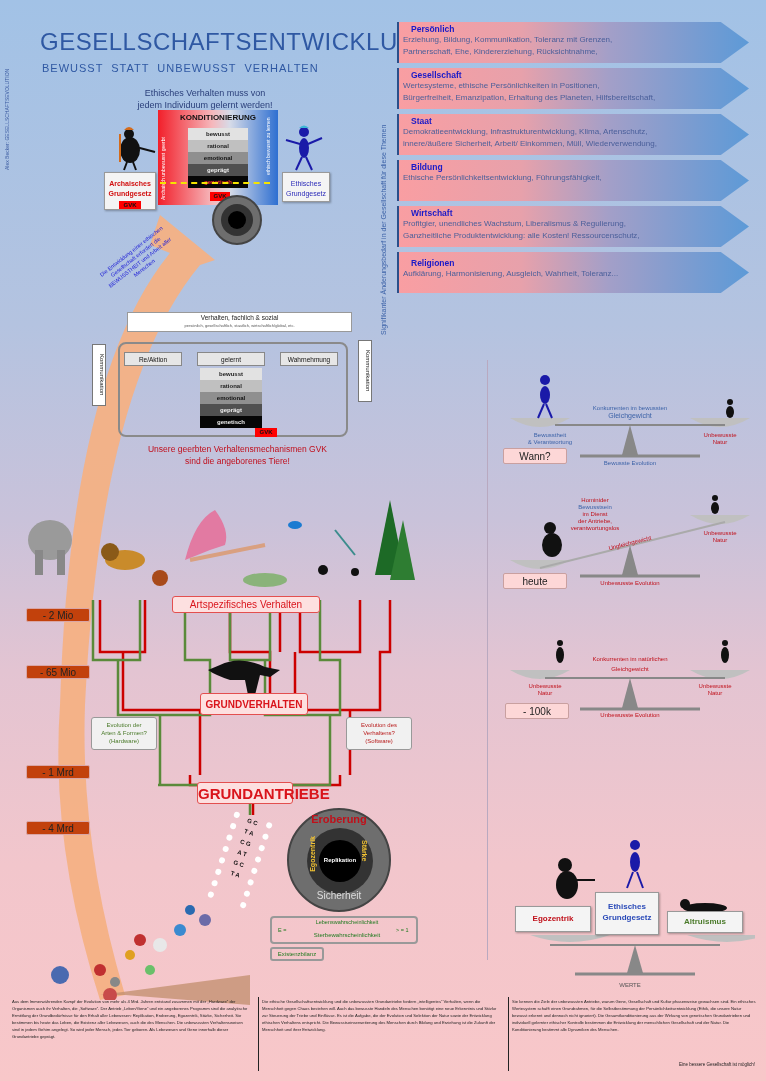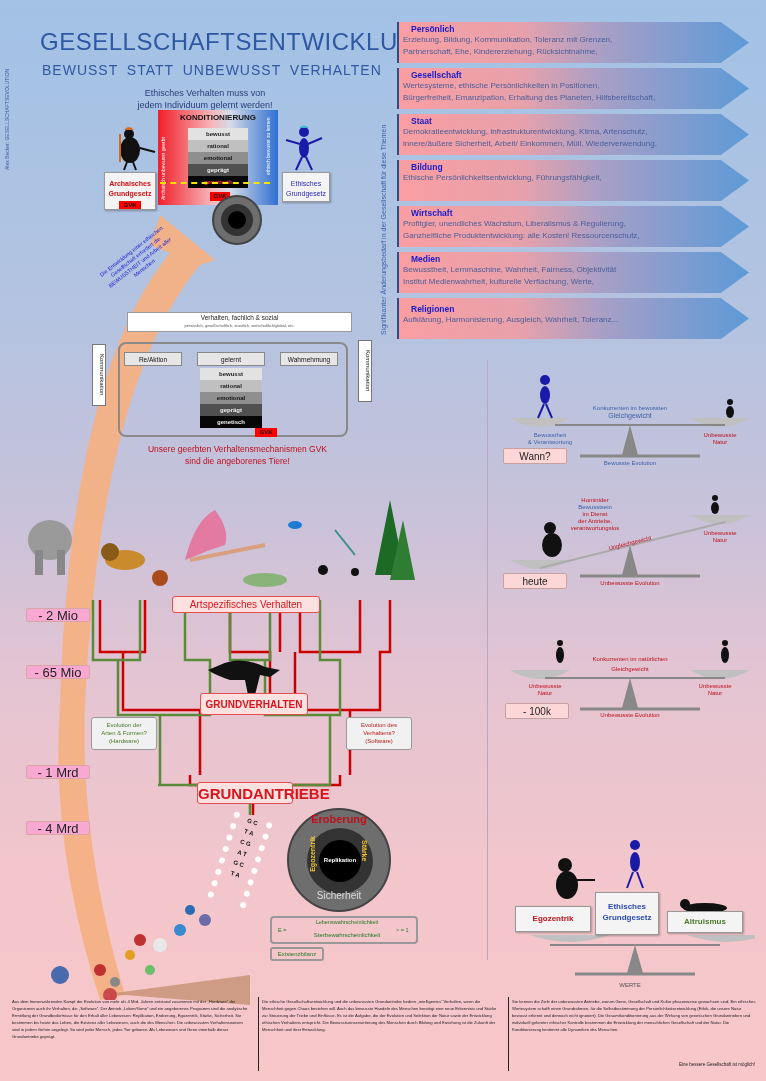--- a/index.html
+++ b/index.html
@@ -4,21 +4,21 @@
 <style>
   * { box-sizing: border-box; margin: 0; padding: 0; }
   body {
     width: 766px; height: 1081px; overflow: hidden; position: relative;
     font-family: "Liberation Sans", sans-serif;
     background: linear-gradient(180deg, #a2c2e6 0%, #b4c3e0 30%, #c9c2da 48%, #e3c4d2 62%, #f2c6cc 80%, #f8c7c9 100%);
   }
   .abs { position: absolute; }
   
   .title { left: 40px; top: 28px; font-size: 24px; color: #2f58a3; letter-spacing: 0.5px; }
-  .subtitle { left: 42px; top: 62px; font-size: 14px; color: #2f58a3; letter-spacing: 1px; word-spacing: 4px; }
+  .subtitle { left: 42px; top: 62px; font-size: 11px; color: #2f58a3; letter-spacing: 1px; word-spacing: 4px; }
   .author { left: 4px; top: 60px; width: 12px; height: 110px; writing-mode: vertical-rl; transform: rotate(180deg); font-size: 5px; color: #3a5aa0; }
   .side-label { left: 380px; top: 30px; width: 16px; height: 305px; writing-mode: vertical-rl; transform: rotate(180deg); font-size: 7px; color: #3d63a8; text-align: left; }
   .ethic-note { left: 120px; top: 87px; width: 170px; text-align: center; font-size: 9px; color: #2a3f7a; line-height: 12px; }
 
   
   .topics { left: 397px; top: 22px; width: 352px; }
   .topic {
     position: relative; height: 41px; margin-bottom: 5px;
     background: linear-gradient(90deg, #f99ea2 0%, #e7a1ab 35%, #a39fc8 60%, #5d9ad7 100%);
     clip-path: polygon(0 0, 92% 0, 100% 50%, 92% 100%, 0 100%);
@@ -59,21 +59,21 @@
   
   .behav-top { left: 127px; top: 312px; width: 225px; height: 20px; background: #fff; border: 1px solid #999; text-align: center; }
   .behav-top .l1 { font-size: 6.5px; color: #222; line-height: 9px; }
   .behav-top .l2 { font-size: 4px; color: #555; line-height: 7px; }
   .behav-frame { left: 118px; top: 342px; width: 230px; height: 95px; border: 2px solid #8a8a8a; border-radius: 8px; }
   .gray-box { background: #e6e6e6; border: 1px solid #888; font-size: 6.5px; text-align: center; line-height: 14px; color: #111; }
   .komm { background: #fff; border: 1px solid #777; writing-mode: vertical-rl; font-size: 6px; text-align: center; color: #222; }
   .gvk-caption { left: 110px; top: 443px; width: 255px; text-align: center; font-size: 8.5px; color: #c00e1b; line-height: 12px; }
 
   
-  .time { background: #f9a8d4; border: 1px solid #d9a6a6; width: 64px; height: 14px; font-size: 13px; text-align: center; line-height: 13px; color: #222; border-radius: 2px; }
+  .time { background: #c2410c; border: 1px solid #d9a6a6; width: 64px; height: 14px; font-size: 10px; text-align: center; line-height: 13px; color: #222; border-radius: 2px; }
 
   .tree-label { background: #fde0e0; border: 1px solid #e34f4f; color: #d9141b; text-align: center; border-radius: 3px; }
   .evo-box { background: #f1f1f1; border: 1px solid #999; text-align: center; font-size: 6px; line-height: 8px; border-radius: 3px; padding-top: 3px; }
 
   
   .scale-label { font-size: 6px; text-align: center; line-height: 7px; }
   .badge { background: #fdd7d7; border: 1px solid #c9a0a0; width: 64px; height: 16px; font-size: 10px; line-height: 15px; text-align: center; color: #222; border-radius: 2px; }
 
   .footer-col { top: 998px; font-size: 4.2px; line-height: 7px; color: #222; }
   .footer-bar { top: 997px; width: 1px; height: 74px; background: #222; }
@@ -107,25 +107,20 @@
     <div class="t-body">innere/äußere Sicherheit, Arbeit/ Einkommen, Müll, Wiederverwendung,</div>
   </div>
   <div class="topic">
     <div class="t-head">Bildung</div>
     <div class="t-body">Ethische Persönlichkeitsentwicklung, Führungsfähigkeit,</div>
   </div>
   <div class="topic">
     <div class="t-head">Wirtschaft</div>
     <div class="t-body">Profitgier, unendliches Wachstum, Liberalismus &amp; Regulierung,</div>
     <div class="t-body">Ganzheitliche Produktentwicklung: alle Kosten! Ressourcenschutz,</div>
-  </div>
-  <div class="topic">
-    <div class="t-head">Medien</div>
-    <div class="t-body">Bewusstheit, Lernmaschine, Wahrheit, Fairness, Objektivität</div>
-    <div class="t-body">Institut Medienwahrheit, kulturelle Verflachung, Werte,</div>
   </div>
   <div class="topic" style="margin-top:4px; padding-top:6px;">
     <div class="t-head">Religionen</div>
     <div class="t-body">Aufklärung, Harmonisierung, Ausgleich, Wahrheit, Toleranz...</div>
   </div>
 </div>
 
 <div class="abs kond"></div>
 <div class="abs kond-title">KONDITIONIERUNG</div>
 <div class="abs vert-red">Archaisch unbewusst geerbt</div>

